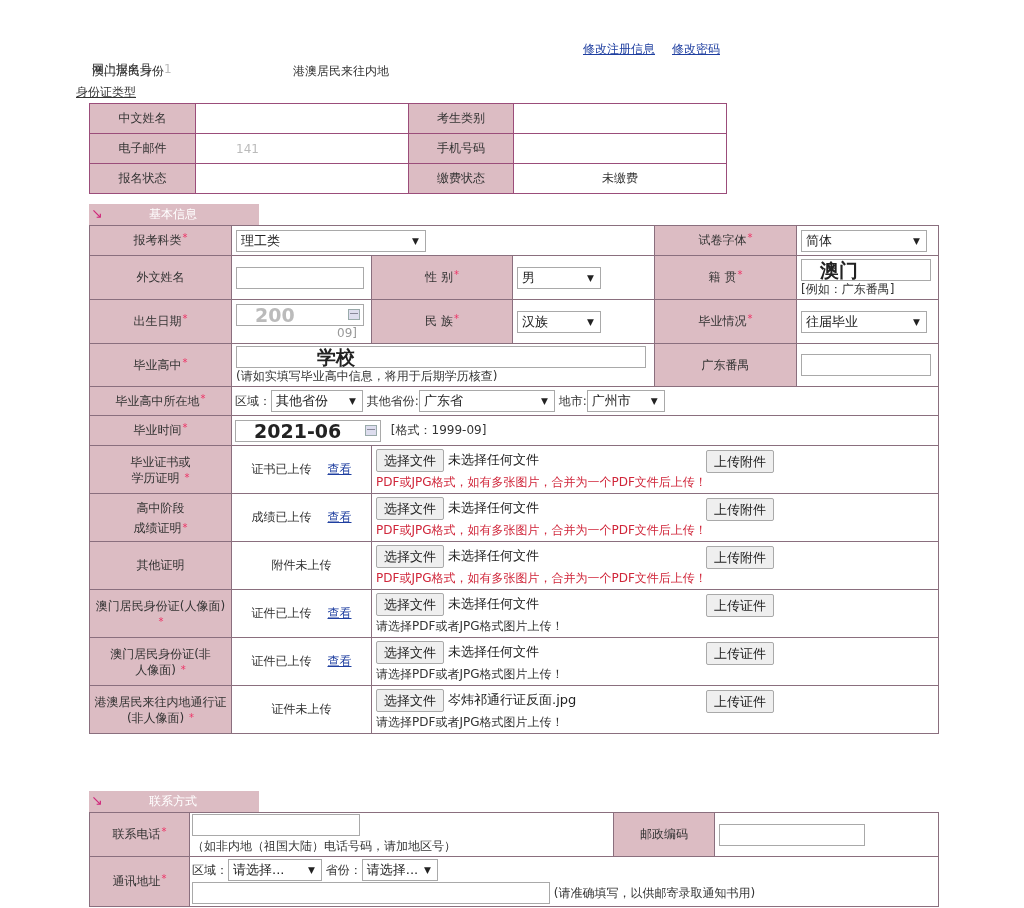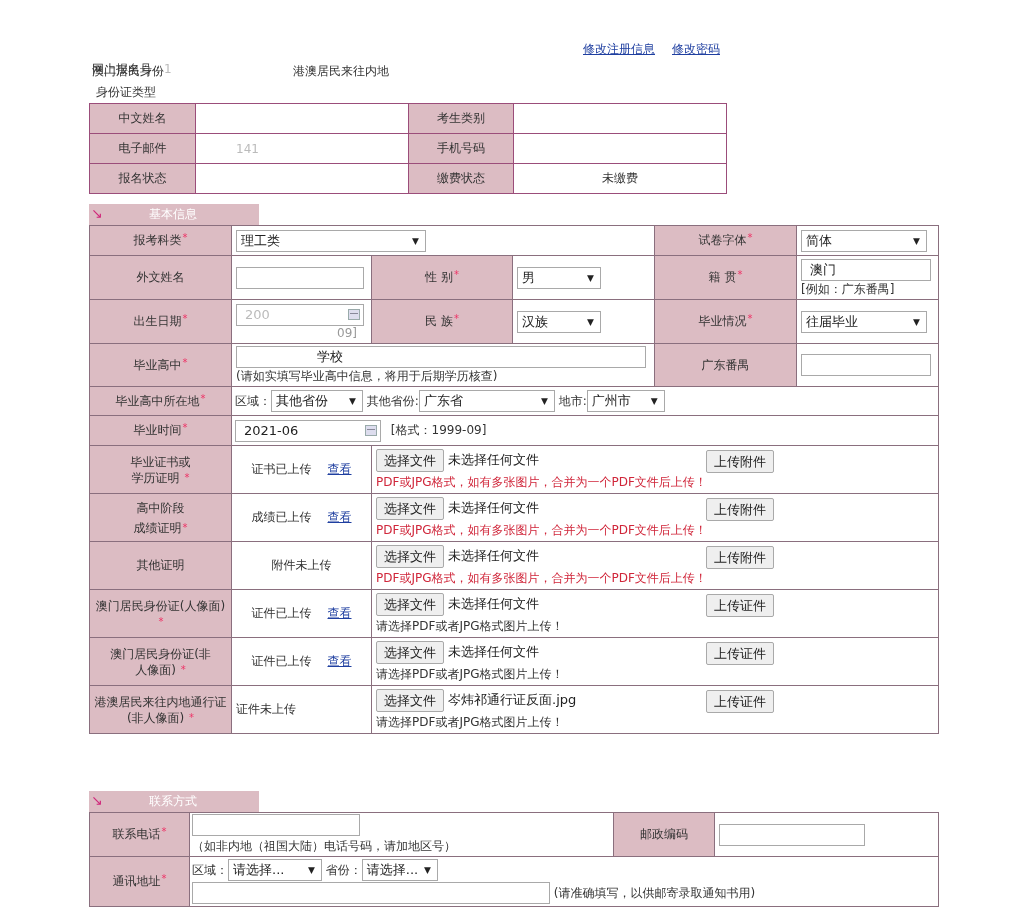--- a/index.html
+++ b/index.html
@@ -40,21 +40,21 @@
 
   
   .sel {
     display: inline-block; position: relative; height: 22px; border: 1px solid #a9a9a9;
     background: #fff; font-size: 13px; line-height: 20px; padding: 0 4px; color: #222;
     vertical-align: middle;
   }
   .sel .caret { position: absolute; right: 6px; top: 0; font-size: 9px; color: #222; }
   .inp {
     display: inline-block; height: 22px; border: 1px solid #a9a9a9; background: #fff;
-    font-size: 13px; line-height: 20px; padding: 0 8px; color: #222; vertical-align: middle;
+    font-size: 19px; line-height: 20px; padding: 0 18px; color: #222; vertical-align: middle; font-weight: bold;
   }
   .btn {
     display: inline-block; height: 23px; border: 1px solid #a9a9a9; background: #efefef;
     font-size: 13px; line-height: 21px; padding: 0 7px; color: #222; border-radius: 2px;
     vertical-align: middle; cursor: pointer;
   }
   .filename { font-size: 13px; color: #222; margin-left: 4px; vertical-align: middle; }
   .hint { font-size: 12px; margin-top: 2px; white-space: nowrap; }
   .cal-icon {
     display: inline-block; width: 12px; height: 11px; border: 1px solid #9aa; background: #dde;
@@ -68,21 +68,21 @@
 
 <div class="wrap">
 
   <div class="hdr-line" style="left:92px;top:41px;margin-top:20px;">
     <span>网上报名号：</span><span style="color:#bbb">1</span>
   </div>
   <a class="hdr-link" style="left:583px;top:41px;">修改注册信息</a>
   <a class="hdr-link" style="left:672px;top:41px;">修改密码</a>
   <div class="hdr-line" style="left:92px;top:63px;">澳门居民身份</div>
   <div class="hdr-line" style="left:293px;top:63px;">港澳居民来往内地</div>
-  <div class="hdr-line" style="left:96px;top:84px;">身份证类型</div>
+  <div class="hdr-line" style="left:76px;top:84px;text-decoration:underline;">身份证类型</div>
 
   <table class="grid top" style="left:89px;top:103px;width:637px;">
     <colgroup>
         <col style="width:106px">
         <col style="width:213px">
         <col style="width:105px">
         <col style="width:213px">
       </colgroup>
     <tbody>
         <tr style="height:30px">
@@ -252,21 +252,21 @@
       <td class="val" style="position:relative">
         <span class="btn">选择文件</span><span class="filename">未选择任何文件</span>
         <span class="btn" style="position:absolute;left:334px;top:4px">上传证件</span>
         <div class="hint">请选择PDF或者JPG格式图片上传！</div>
       </td>
     </tr>
 
 
     <tr style="height:48px">
       <td class="lab" style="line-height:16px;padding:0 1px"><span>港澳居民来往内地通行证(非人像面)</span> <span class="req">*</span></td>
-      <td class="val" style="text-align:left"><span>证件未上传</span></td>
+      <td class="val" style="text-align:center"><span>证件未上传</span></td>
       <td class="val" style="position:relative">
         <span class="btn">选择文件</span><span class="filename">岑炜祁通行证反面.jpg</span>
         <span class="btn" style="position:absolute;left:334px;top:4px">上传证件</span>
         <div class="hint">请选择PDF或者JPG格式图片上传！</div>
       </td>
     </tr>
   </tbody>
     </table>
 
   <div class="sec-tab" style="left:89px;top:791px;width:170px;">

